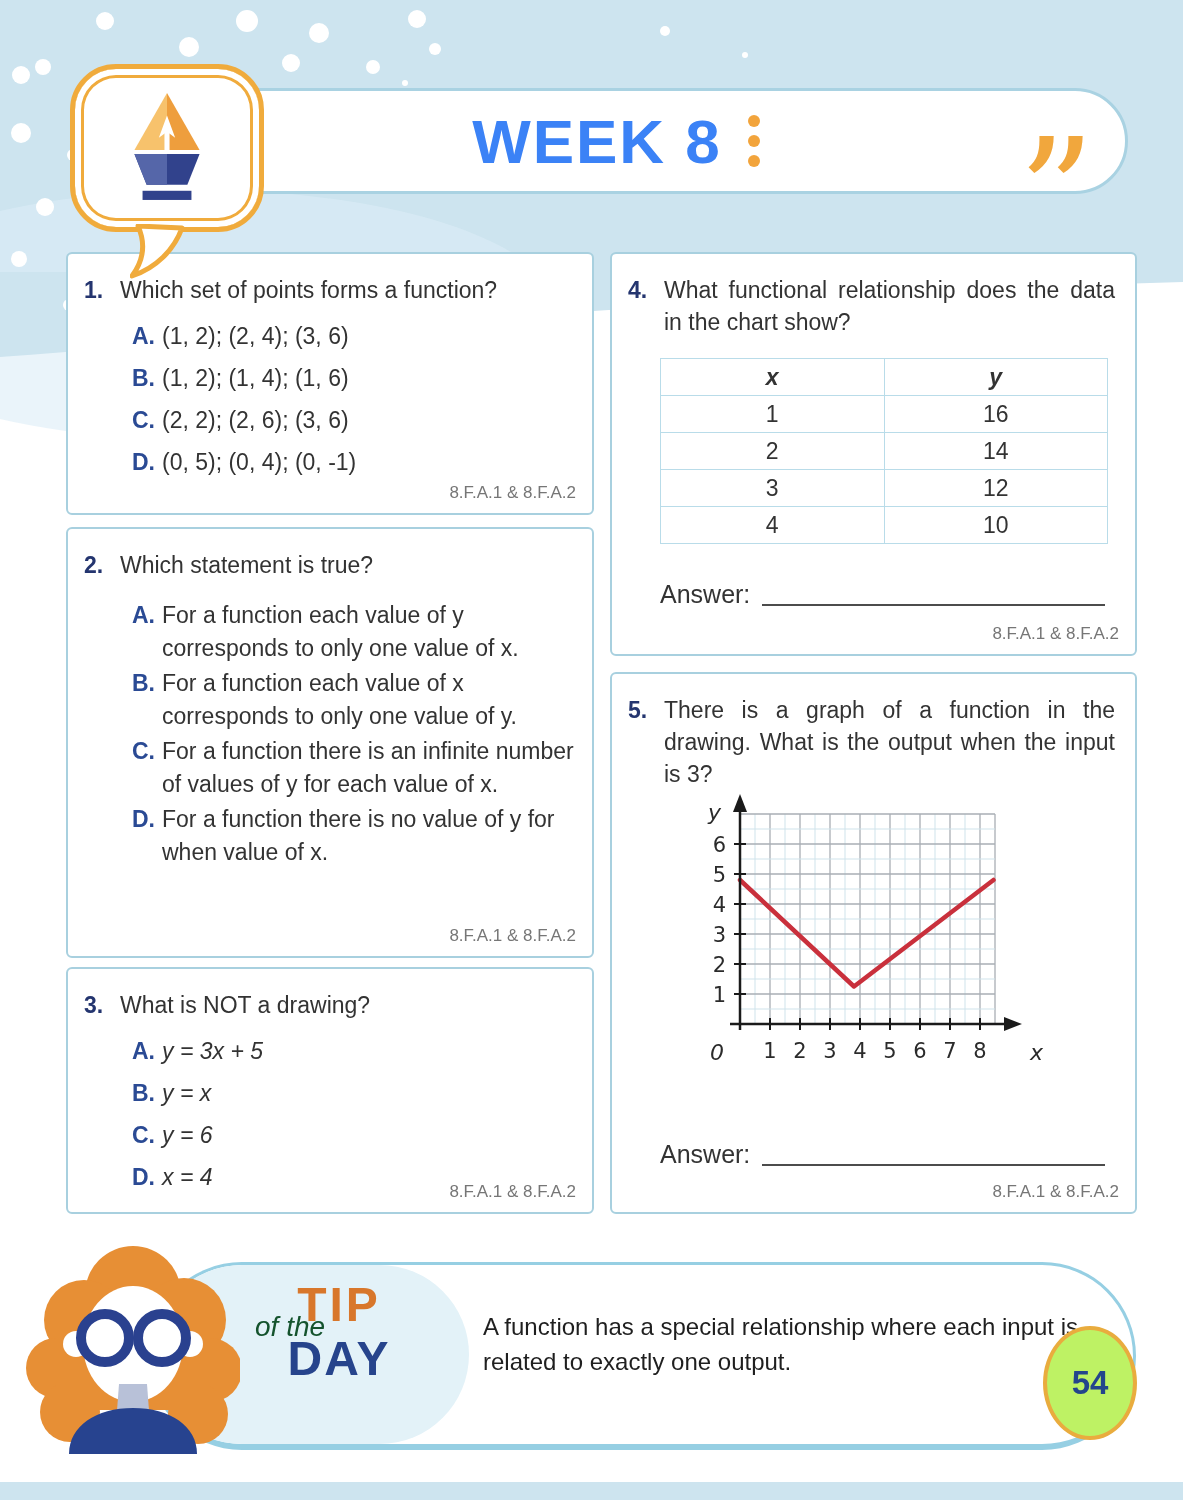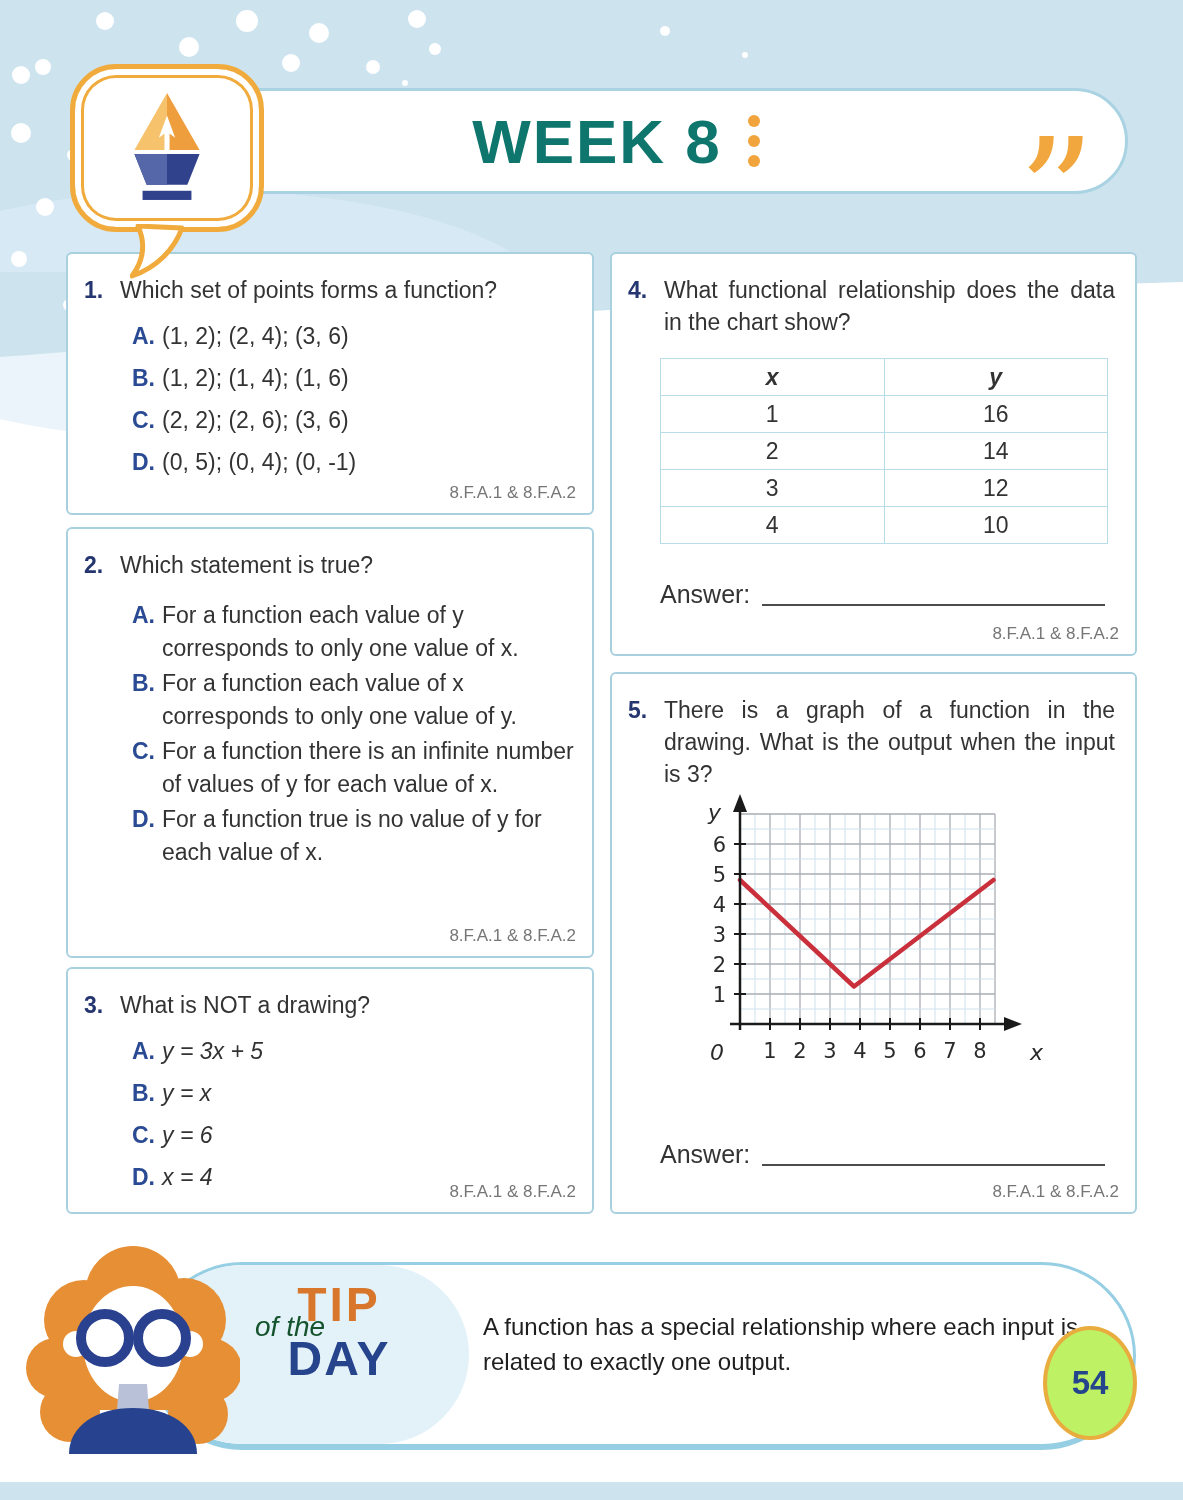--- a/index.html
+++ b/index.html
@@ -14,21 +14,21 @@
     box-shadow:84px 26px 0 1px #fff,-62px 46px 0 -1px #fff,142px 0 0 2px #fff,186px 42px 0 0 #fff,
     36px 64px 0 -3px #fff,-84px 54px 0 0 #fff,214px 12px 0 1px #fff,268px 46px 0 -2px #fff,
     312px -2px 0 0 #fff,254px 84px 0 -4px #fff,-84px 112px 0 1px #fff,-32px 134px 0 -3px #fff,
     14px 118px 0 -5px #fff,-60px 186px 0 0 #fff,-86px 238px 0 -1px #fff,-36px 284px 0 -3px #fff,
     20px 262px 0 -5px #fff,60px 88px 0 -4px #fff,160px 84px 0 -6px #fff,230px 108px 0 -5px #fff,
     330px 28px 0 -3px #fff,300px 62px 0 -6px #fff,560px 10px 0 -4px #fff,640px 34px 0 -6px #fff;}
   
   .header-pill{position:absolute;left:80px;top:88px;width:1048px;height:106px;background:#fff;
      border:3px solid #a9d2e2;border-radius:56px;display:flex;align-items:center;justify-content:center;
      gap:26px;z-index:2;box-sizing:border-box;}
-  .title-txt{font-size:62px;font-weight:bold;color:#0f766e;letter-spacing:2px;margin-left:24px;}
+  .title-txt{font-size:62px;font-weight:bold;color:#3b82f6;letter-spacing:2px;margin-left:24px;}
   .sep-dots{display:flex;flex-direction:column;gap:8px;}
   .sep-dots i{width:12px;height:12px;border-radius:50%;background:#f2a43c;}
   .bubble{position:absolute;left:70px;top:64px;width:194px;height:168px;background:#fff;
      border:5px solid #f0ab3c;border-radius:46px;box-shadow:inset 0 0 0 6px #fff,inset 0 0 0 9px #f0ab3c;
      display:flex;align-items:center;justify-content:center;z-index:3;box-sizing:border-box;}
   .bubble-tail{position:absolute;left:130px;top:224px;width:66px;height:62px;z-index:3;}
   .quote{position:absolute;left:1018px;top:118px;font-family:"DejaVu Serif",serif;font-size:150px;
      line-height:1;color:#f1a73d;z-index:3;}
   
   .card{position:absolute;background:#fff;border:2px solid #a8d0df;border-radius:6px;box-sizing:border-box;}
@@ -152,21 +152,21 @@
       <div class="opt" style="margin-bottom:2px;">
           <span class="letter">B.</span>
           <span class="otext">For a function each value of x corresponds to only one value of y.</span>
         </div>
       <div class="opt" style="margin-bottom:2px;">
           <span class="letter">C.</span>
           <span class="otext">For a function there is an infinite number of values of y for each value of x.</span>
         </div>
       <div class="opt" style="margin-bottom:2px;">
           <span class="letter">D.</span>
-          <span class="otext">For a function true is no value of y for each value of x.</span>
+          <span class="otext">For a function there is no value of y for when value of x.</span>
         </div>
     </div>
     <div class="standard">8.F.A.1 &amp; 8.F.A.2</div>
   </div>
 
   <div class="card" id="card3">
     <div class="q-row">
       <span class="qnum">3.</span>
       <span class="qtext">What is NOT a drawing?</span>
     </div>

